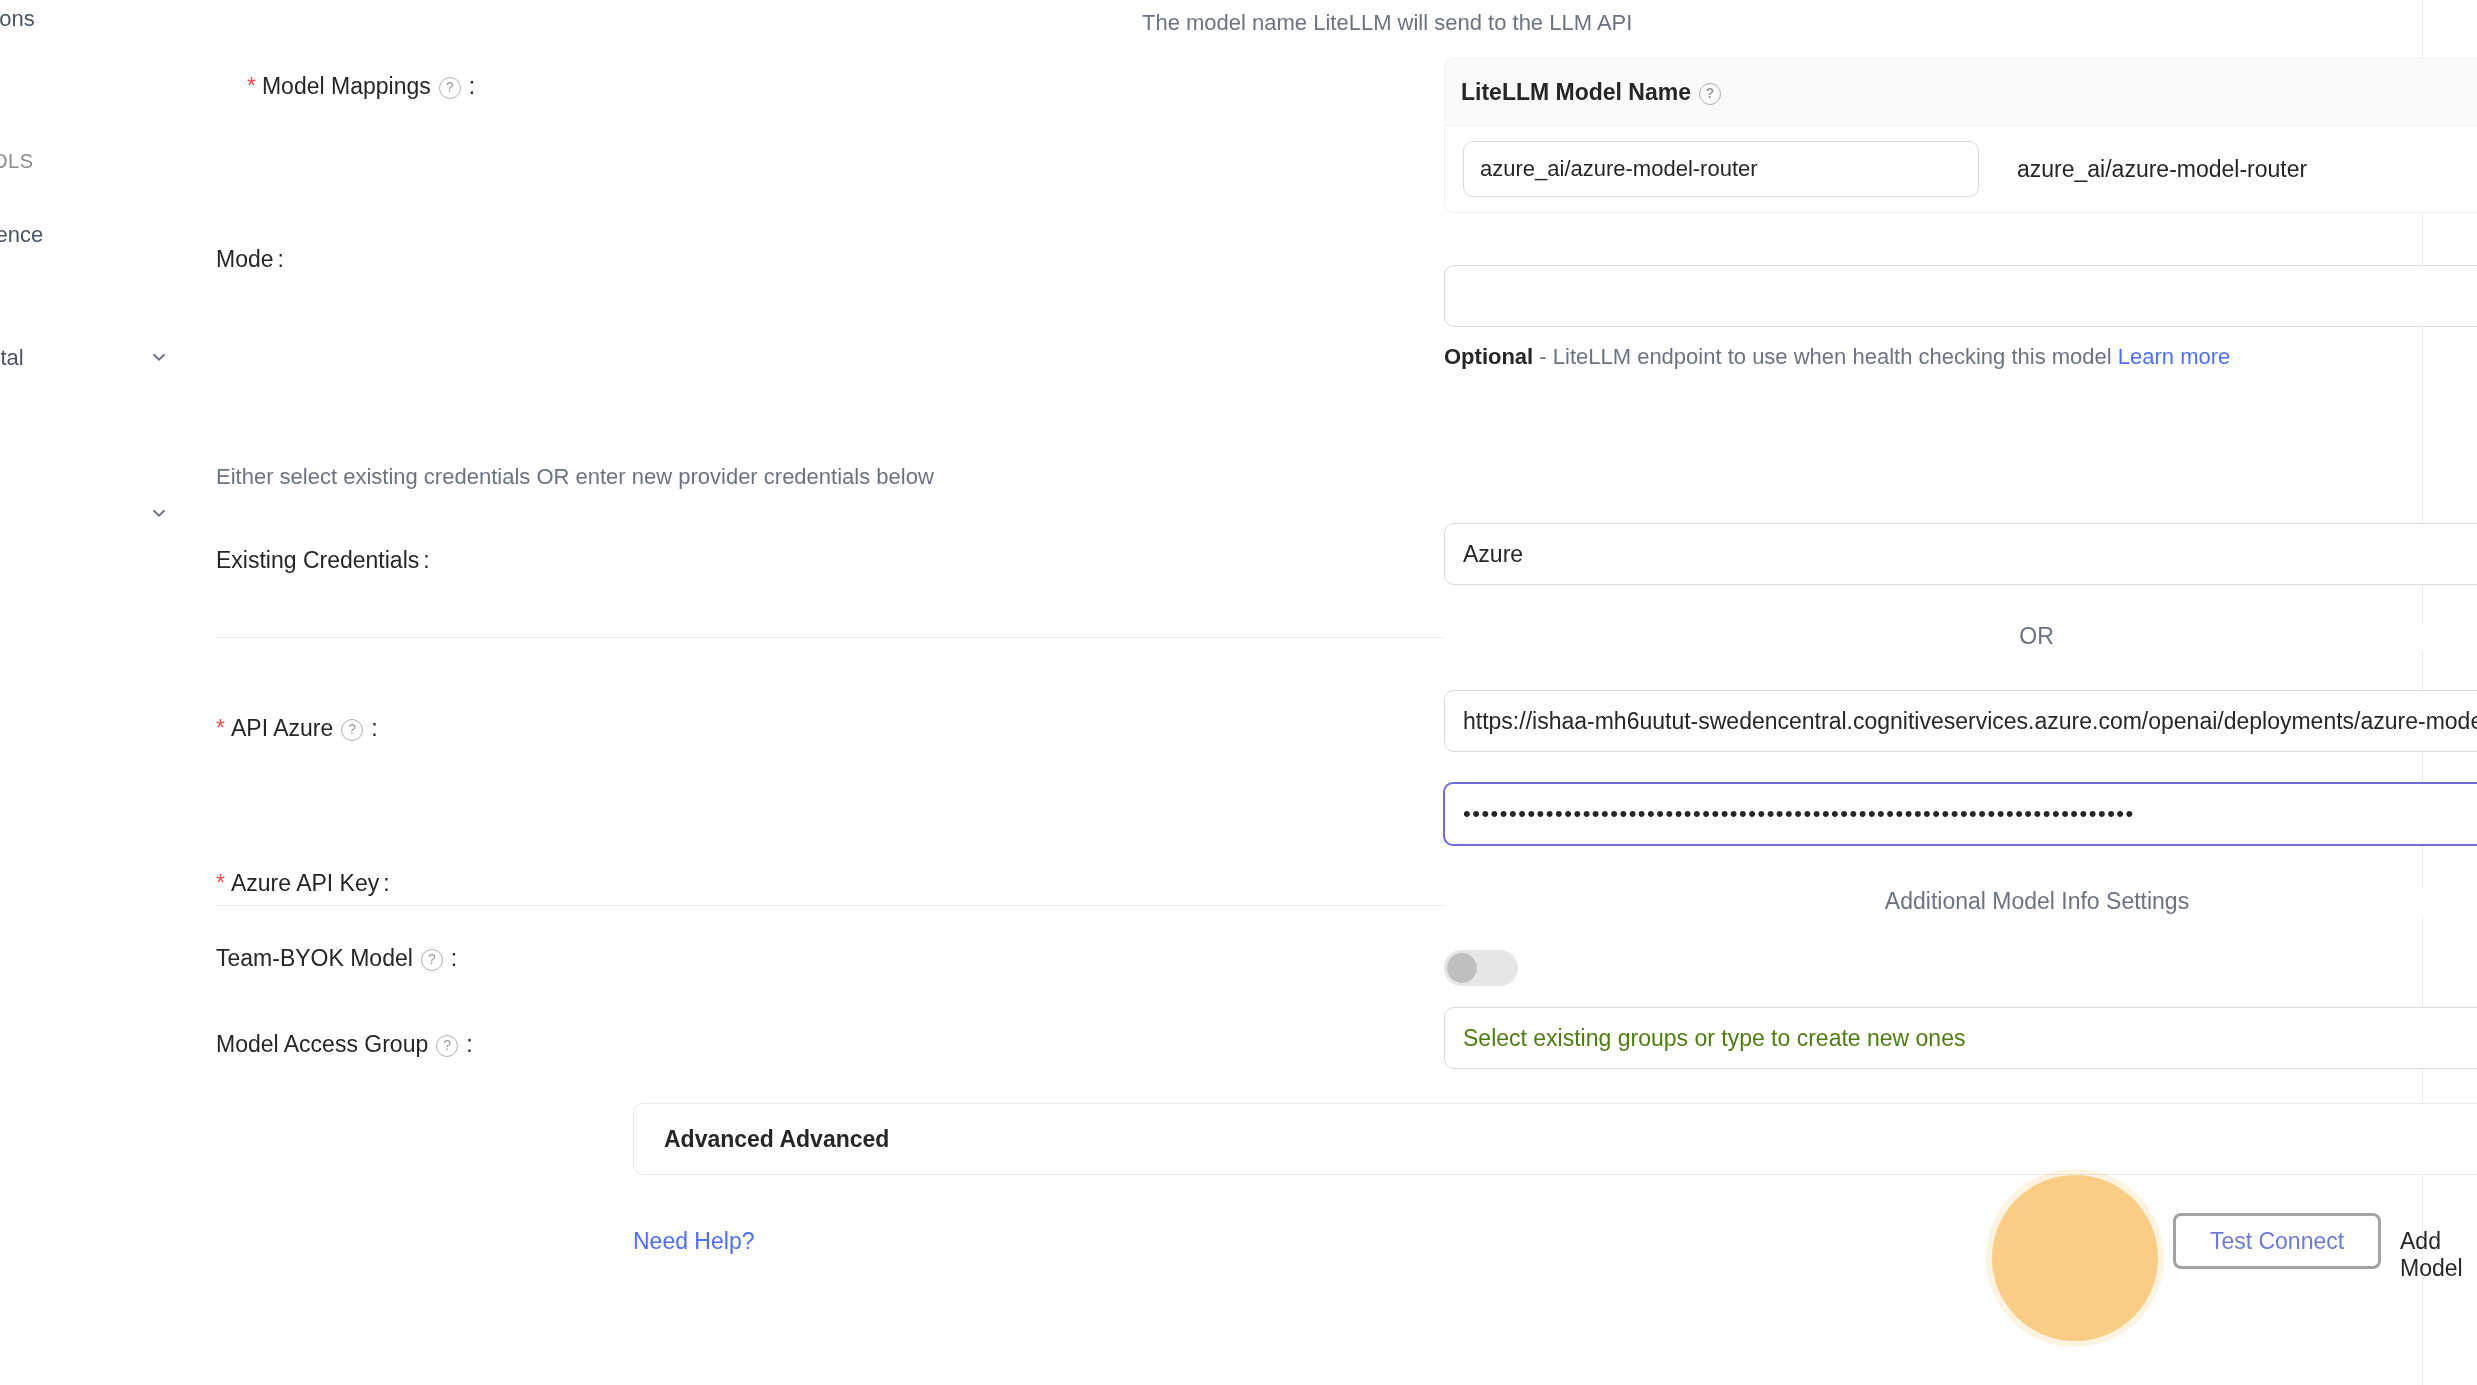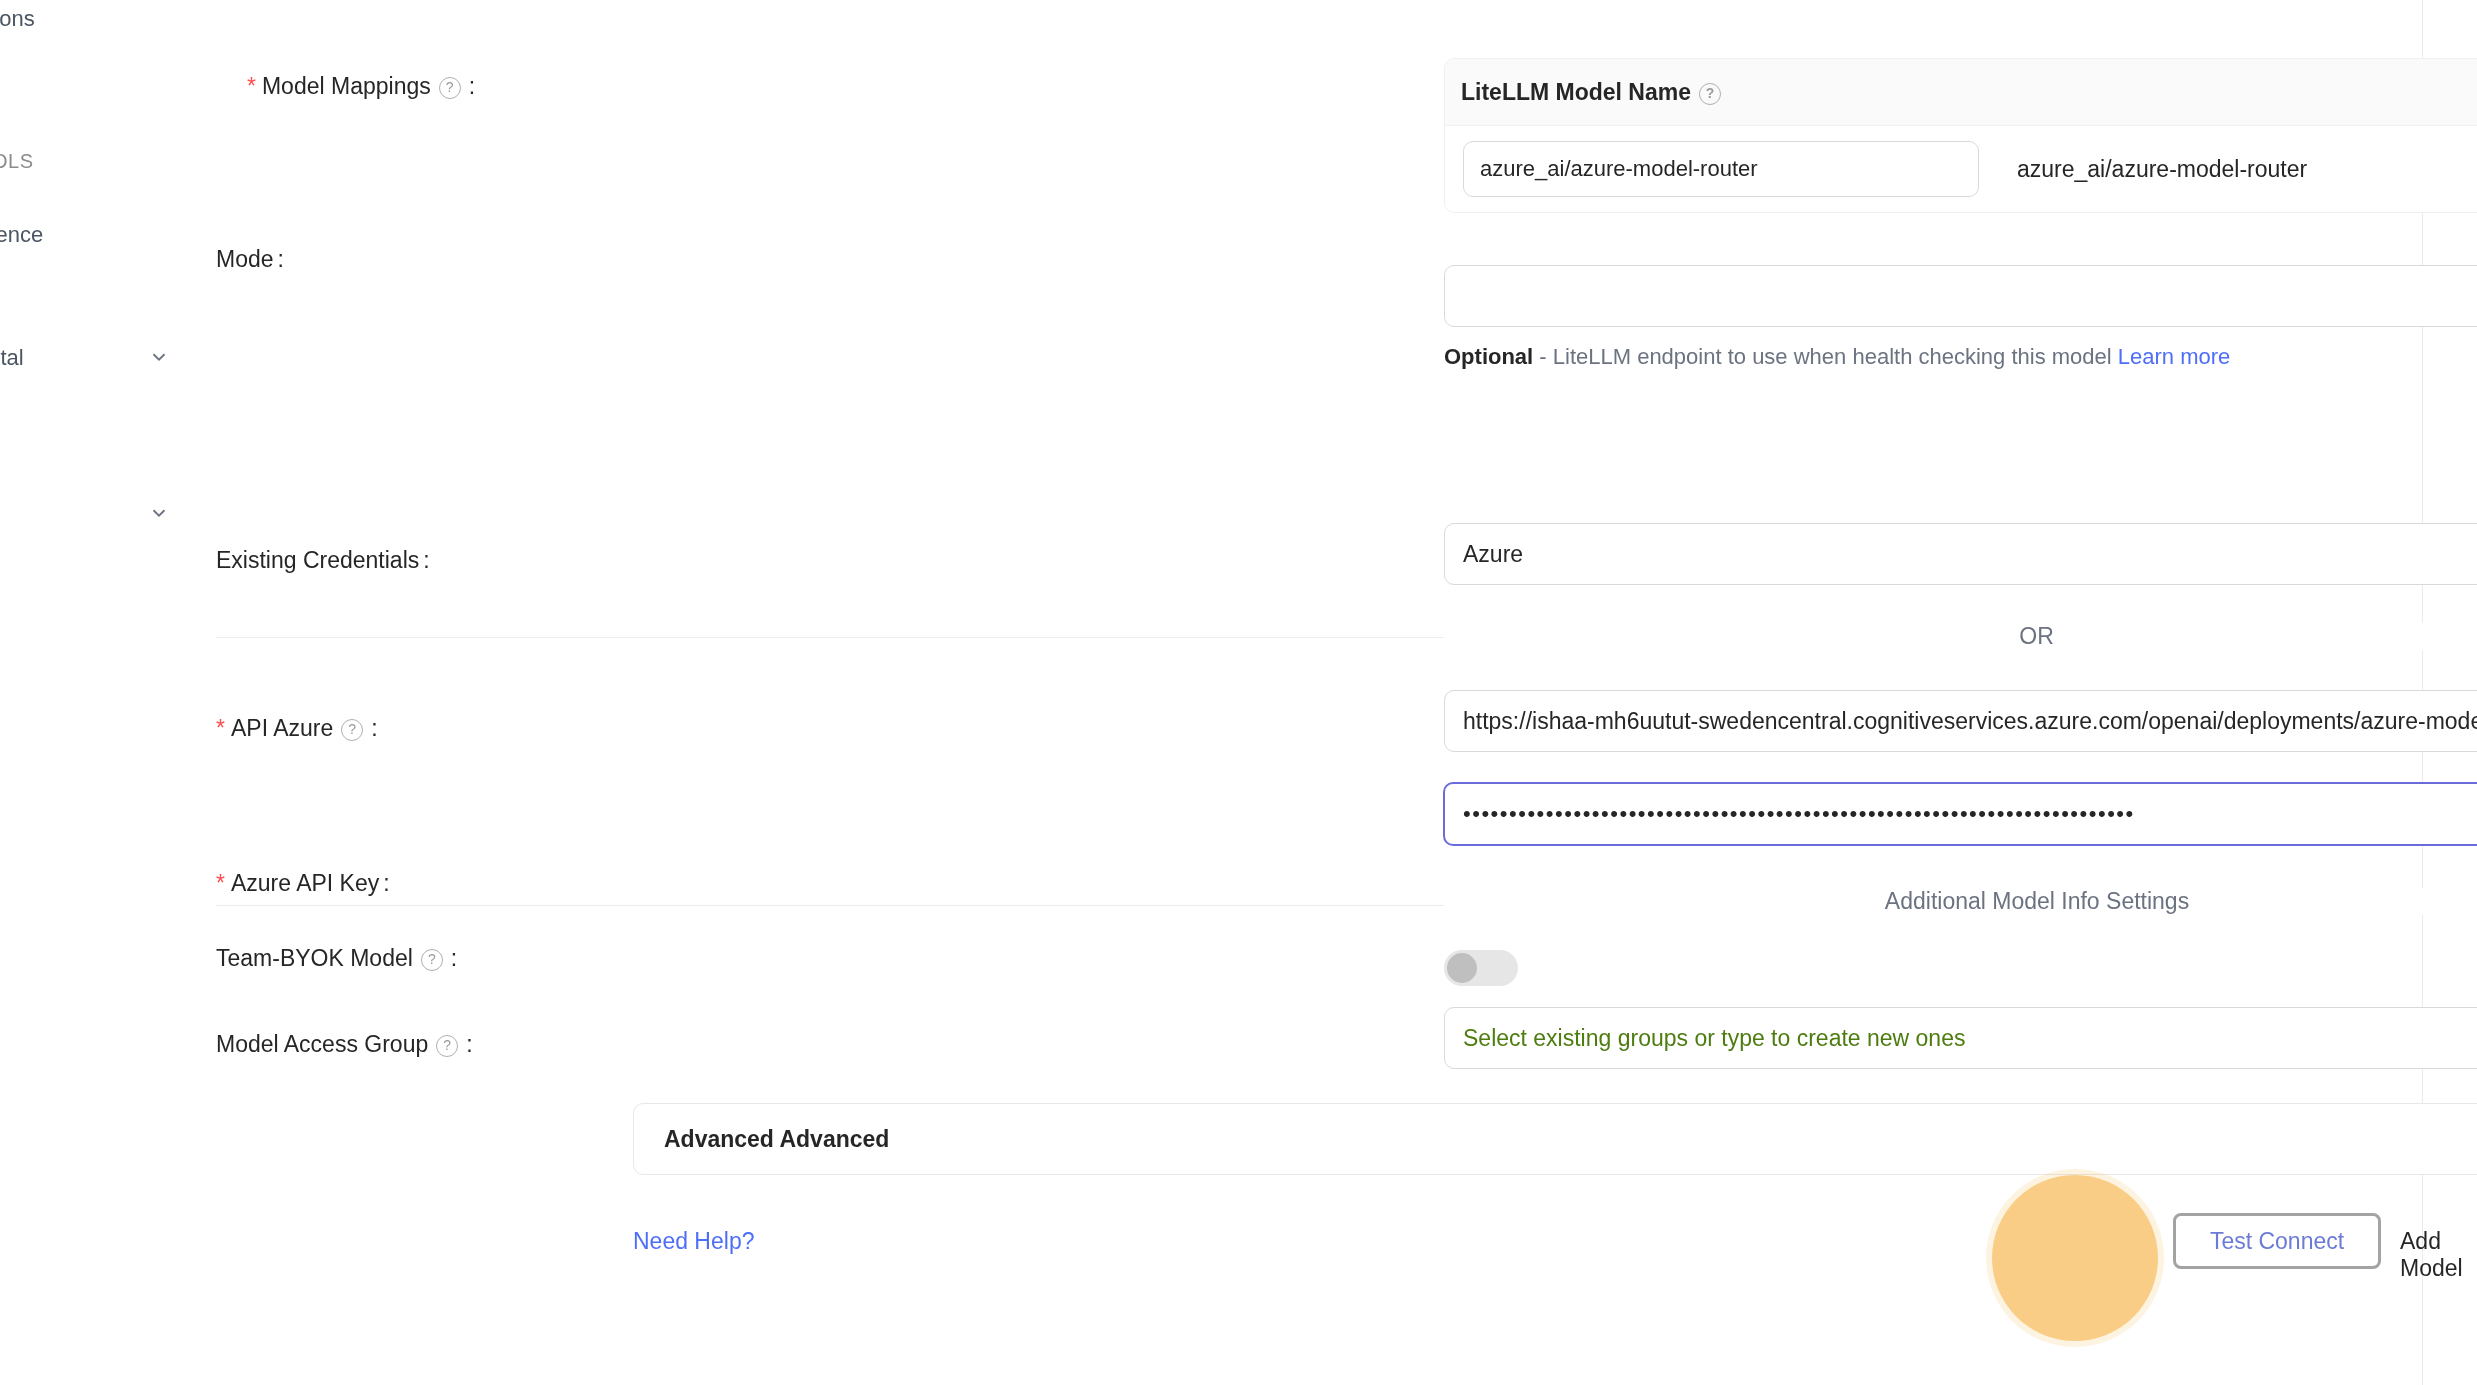--- a/index.html
+++ b/index.html
@@ -299,20 +299,21 @@
 
   <div class="sb-caret" style="top:502px;">
     <svg viewBox="0 0 24 24" width="22" height="22" fill="none" stroke="currentColor" stroke-width="2">
         <polyline points="6 9 12 15 18 9"></polyline>
       </svg>
   </div>
 </div>
 
 <div class="panel">
 
+  <div class="helper" style="left:840px; top:6px; width:1200px;">The model name LiteLLM will send to the LLM API</div>
 
   <div class="label" style="left:-55px; top:72px;">
     <span class="req-star">*</span><span>Model Mappings</span><span class="qmark">?</span><span class="colon">:</span>
   </div>
 
   <div class="mm-table">
     <div class="mm-head">
       <div class="cell cell-b">
         <span>LiteLLM Model Name</span><span class="qmark">?</span>
       </div>
@@ -329,20 +330,21 @@
     <span>Mode</span><span class="colon">:</span>
   </div>
   <div class="sel" style="left:1142px; top:265px; width:1186px;">
     <span class="ph"></span>
 
   </div>
   <div class="helper" style="left:1142px; top:340px; width:830px;">
     <span class="bold">Optional</span><span> - LiteLLM endpoint to use when health checking this model </span><span class="link">Learn more</span>
   </div>
 
+  <div class="helper" style="left:-86px; top:460px; width:1400px;">Either select existing credentials OR enter new provider credentials below</div>
 
   <div class="label" style="left:-86px; top:546px;">
     <span>Existing Credentials</span><span class="colon">:</span>
   </div>
   <div class="sel" style="left:1142px; top:523px; width:1186px;">
     <span>Azure</span>
 
   </div>
 
   <div class="hline" style="left:-86px; top:637px; width:2414px;"></div>

